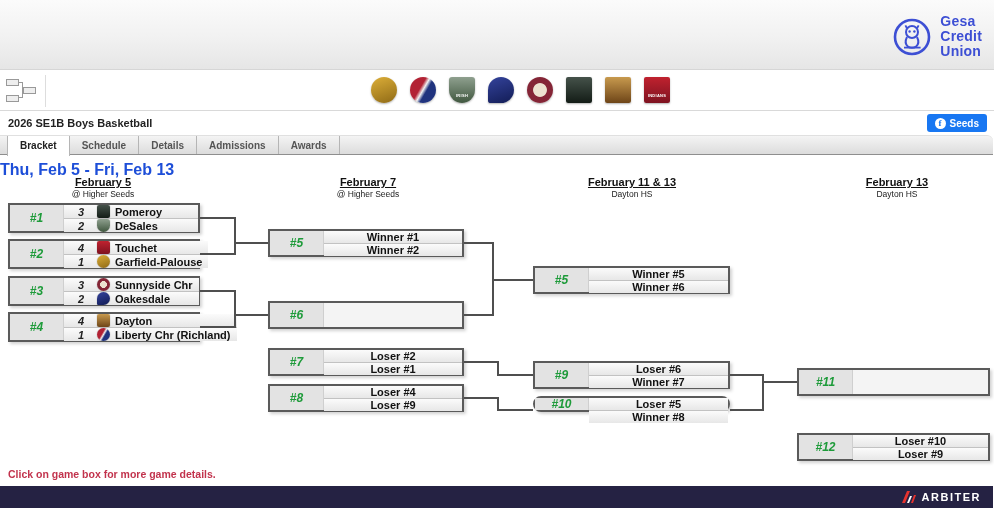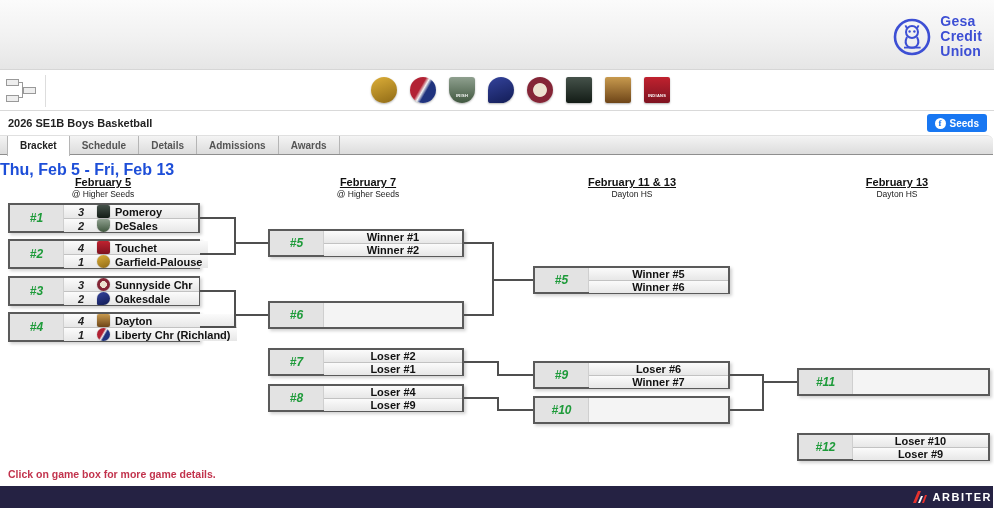--- a/index.html
+++ b/index.html
@@ -67,21 +67,21 @@
   .team-row .seed { width:22px; text-align:center; font-size:11px; font-weight:bold; font-style:italic; color:#222; }
   .team-row .tname { font-size:11px; font-weight:bold; color:#111; white-space:nowrap; }
   .team-row.centered { justify-content:center; }
 
   .conn { position:absolute; background:#4f4f4f; }
 
   .note { position:absolute; left:8px; top:312px; font-size:10.5px; font-weight:bold; color:#c2334d; }
 
   
   .footer { position:absolute; left:0; top:486px; width:993px; height:22px; background:#252243;
-    display:flex; align-items:center; justify-content:flex-end; padding-right:1px; gap:6px; }
+    display:flex; align-items:center; justify-content:flex-end; padding-right:12px; gap:6px; }
   .arbiter-text { color:#fff; font-size:11px; font-weight:bold; letter-spacing:1.5px; }
   .edge-strip { position:absolute; right:0; top:0; width:6px; height:508px; background:#fff; z-index:40; }
 </style>
 </head>
 <body>
 
 <div id="stage">
 
   <div class="top-header">
     <div class="gesa">
@@ -273,22 +273,30 @@
           <div class="game-num">#9</div>
           <div class="teams">
             <div class="team-row centered">
               <span class="tname">Loser #6</span>
             </div>
             <div class="team-row centered">
               <span class="tname">Winner #7</span>
             </div>
           </div>
         </div>
-        <div class="game-box" style="left: 533px; top: 240px; width: 197px; height: 28px;">
+        <div class="game-box" style="left: 533px; top: 240px; width: 197px; height: 16px; border-radius: 9px;">
           <div class="game-num">#10</div>
+          <div class="teams">
+            <div class="team-row centered">
+              <span class="tname">Loser #5</span>
+            </div>
+            <div class="team-row centered">
+              <span class="tname">Winner #8</span>
+            </div>
+          </div>
         </div>
         <div class="game-box" style="left: 797px; top: 212px; width: 193px; height: 28px;">
           <div class="game-num">#11</div>
         </div>
         <div class="game-box" style="left: 797px; top: 277px; width: 193px; height: 28px;">
           <div class="game-num">#12</div>
           <div class="teams">
             <div class="team-row centered">
               <span class="tname">Loser #10</span>
             </div>

